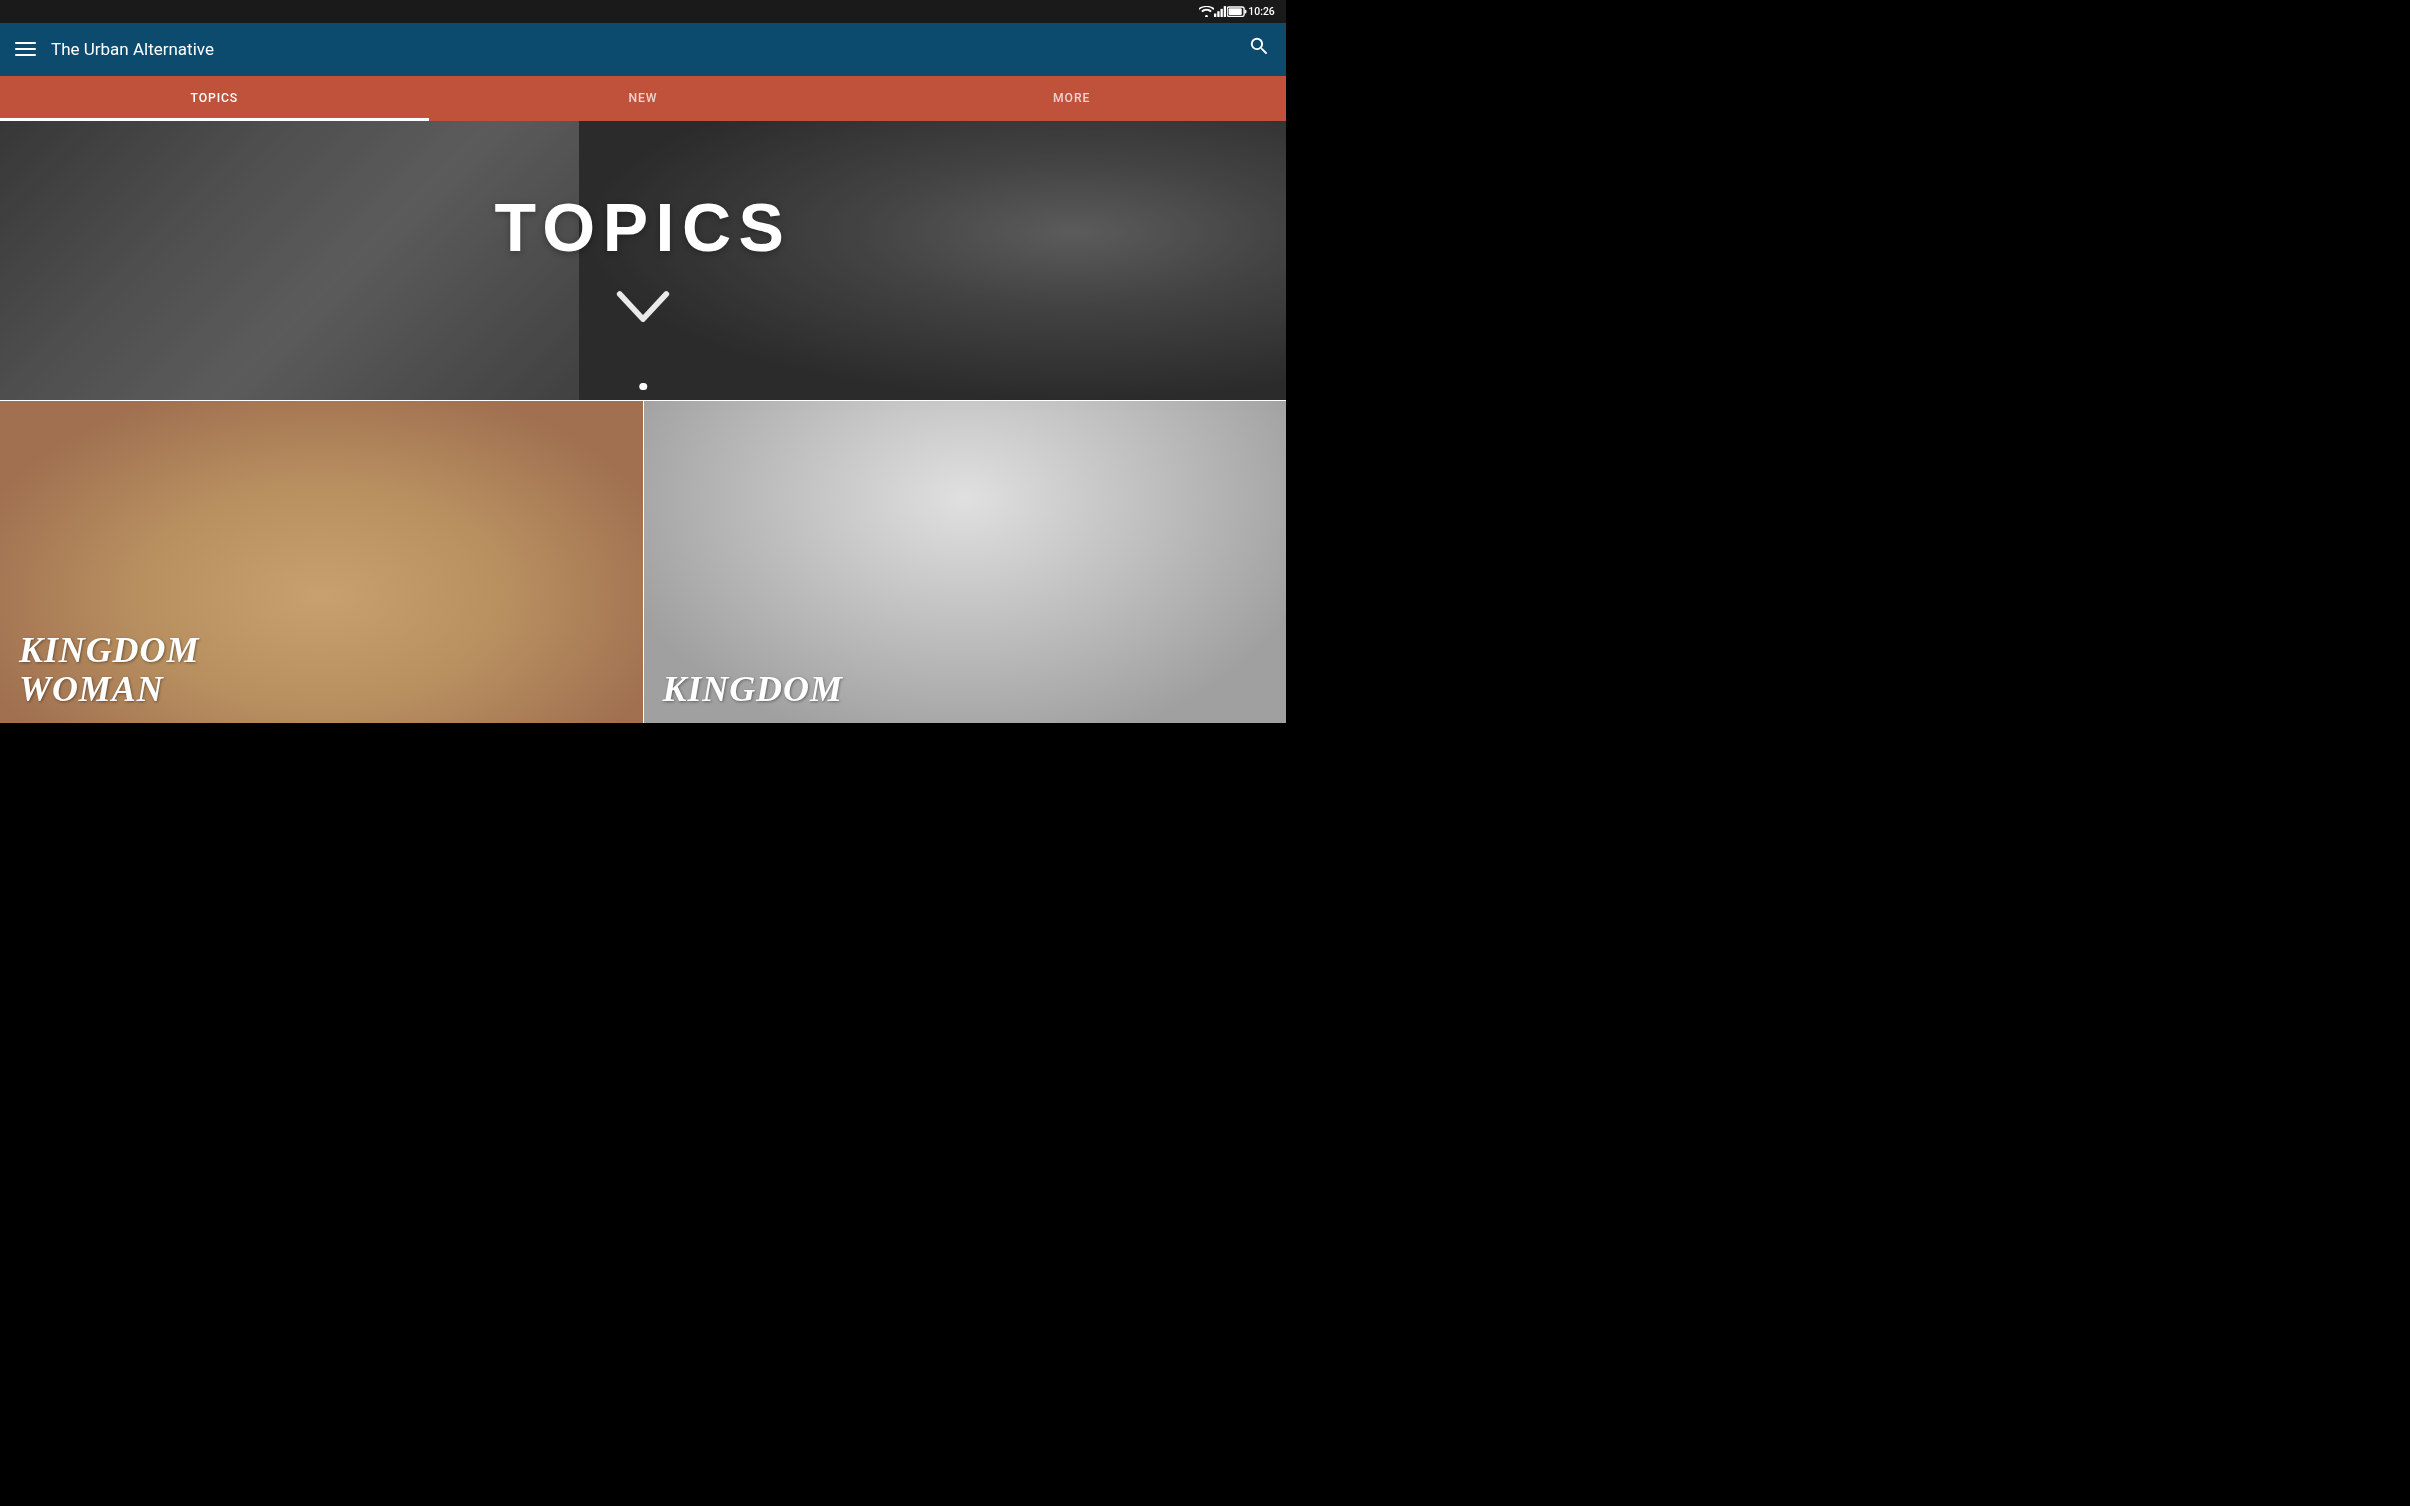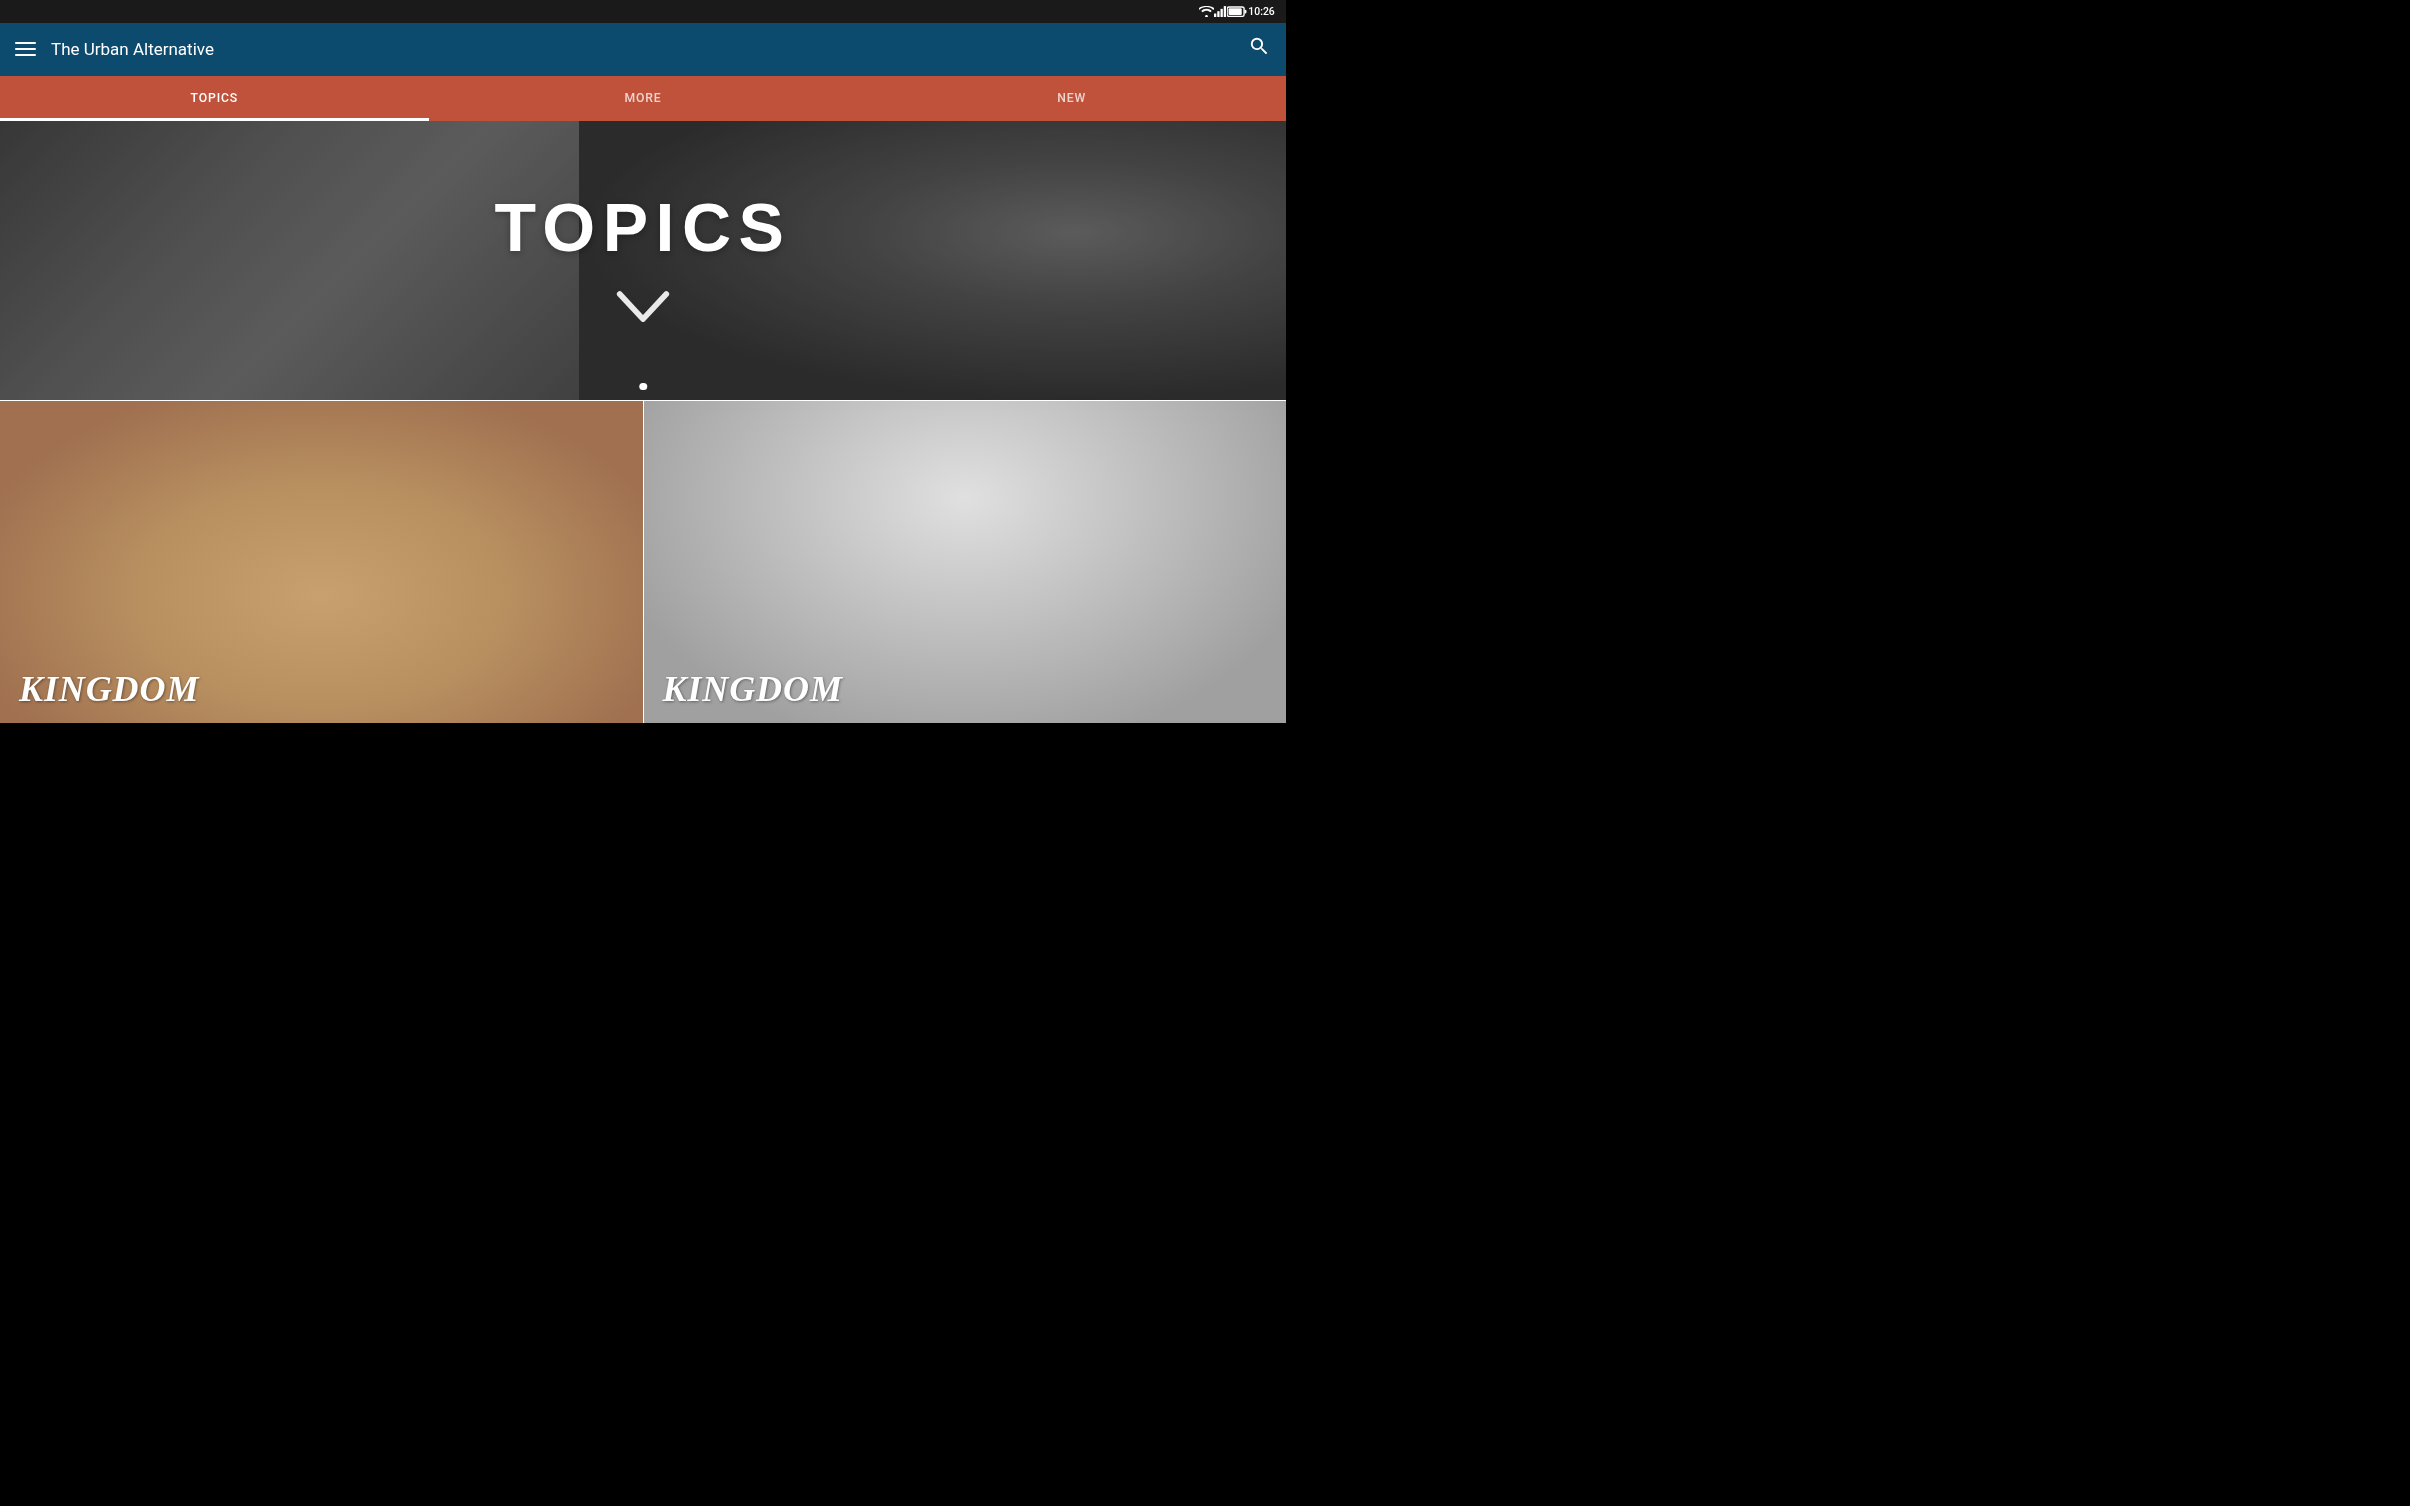--- a/index.html
+++ b/index.html
@@ -343,24 +343,24 @@
       <path d="M15.5 14h-.79l-.28-.27A6.471 6.471 0 0 0 16 9.5 6.5 6.5 0 1 0 9.5 16c1.61 0 3.09-.59 4.23-1.57l.27.28v.79l5 4.99L20.49 19l-4.99-5zm-6 0C7.01 14 5 11.99 5 9.5S7.01 5 9.5 5 14 7.01 14 9.5 11.99 14 9.5 14z"></path>
     </svg>
   </div>
 </div>
 
 <div id="tab-bar">
   <div class="tab-item active">
     <span class="tab-label">TOPICS</span>
   </div>
   <div class="tab-item">
+    <span class="tab-label">NEW</span>
+  </div>
+  <div class="tab-item">
     <span class="tab-label">MORE</span>
-  </div>
-  <div class="tab-item">
-    <span class="tab-label">NEW</span>
   </div>
 </div>
 
 <div id="hero">
   <div class="hero-bg-left"></div>
   <div class="hero-bg-right">
     <div class="person-silhouette"></div>
   </div>
   <div class="hero-overlay"></div>
   <div class="hero-content">
@@ -378,20 +378,21 @@
 
 <div class="section-divider"></div>
 
 <div id="cards-section">
 
   <div class="card">
     <div class="card-bg-left"></div>
     <div class="card-text">
       <span class="card-title">
         <span>KINGDOM</span><br>
+        <span class="card-title-line2">WOMAN</span>
       </span>
     </div>
   </div>
 
   <div class="card">
     <div class="card-bg-right"></div>
     <div class="card-text">
       <span class="card-title">
         <span>KINGDOM</span><br>
       </span>

